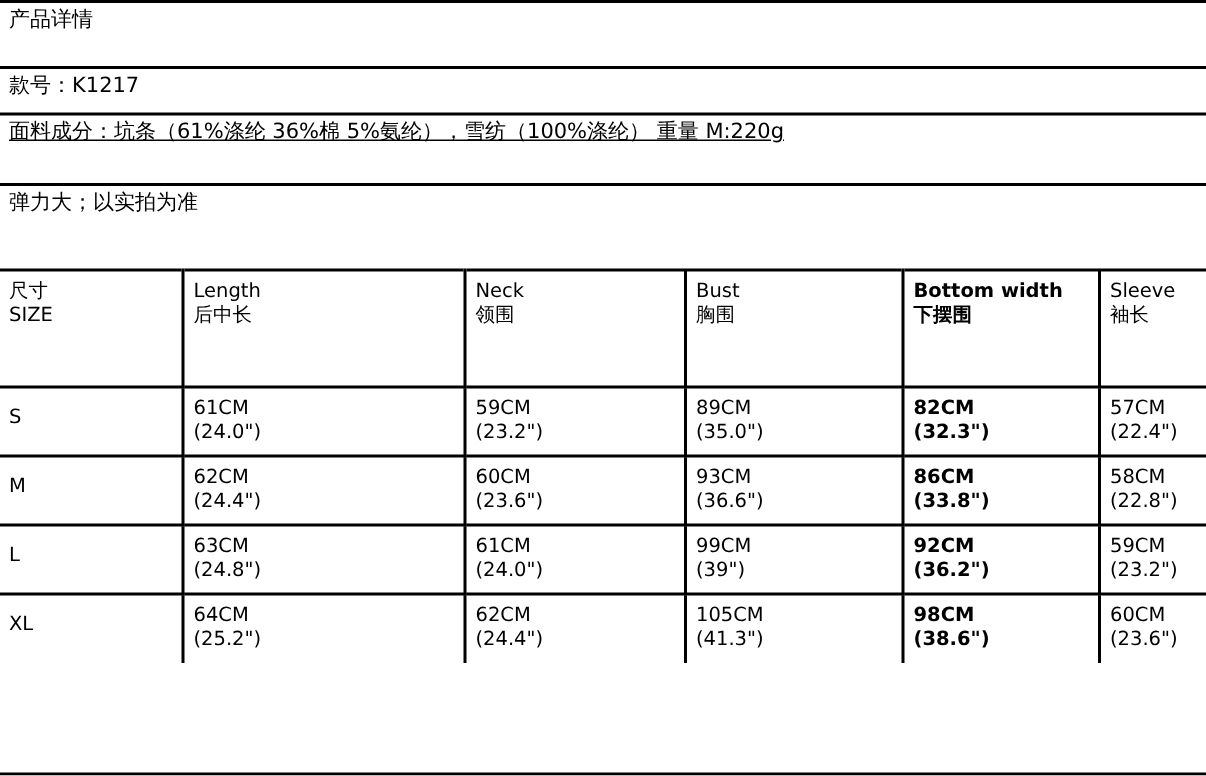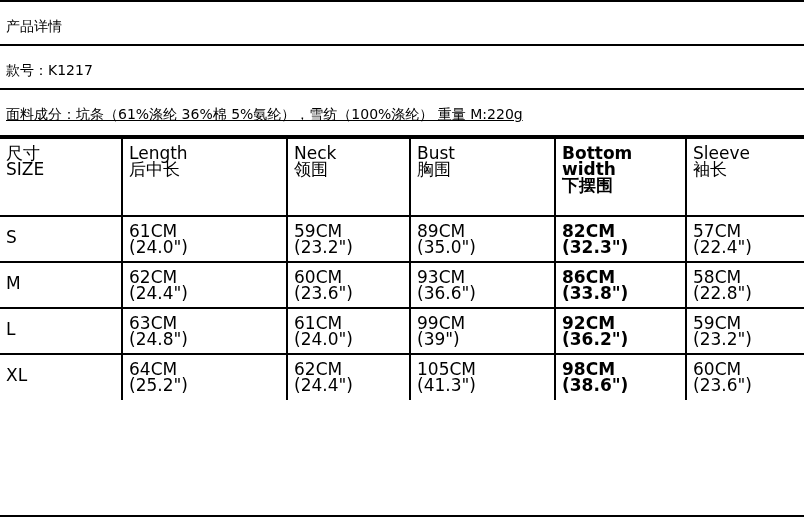--- a/index.html
+++ b/index.html
@@ -22,40 +22,40 @@
     border-top: 2px solid #000;
     border-bottom: 2px solid #000;
   }
   .info-block {
     border-bottom: 2px solid #000;
     box-sizing: border-box;
   }
   .info-line {
     font-size: 14px;
     line-height: 18px;
-    padding: 15px 6px 8px 6px;
+    padding: 2px 6px 8px 6px;
     white-space: nowrap;
   }
   .row-title { height: 44px; }
-  .row-model { height: 44px; }
+  .row-model { height: 31px; }
   .row-fabric { height: 47px; text-decoration: underline; }
   .row-notice { height: 41px; padding-top: 13px; }
   .row-elastic { height: 55px; border-bottom: none; }
 
   table.size-table {
     border-collapse: collapse;
     width: 804px;
     table-layout: fixed;
     border-top: 2px solid #000;
   }
   table.size-table td {
     border-right: 2px solid #000;
     border-bottom: 2px solid #000;
     vertical-align: top;
-    font-size: 17px;
+    font-size: 13px;
     line-height: 16px;
     padding: 6px 0 6px 6px;
     box-sizing: border-box;
   }
   table.size-table td:last-child {
     border-right: none;
     border-radius: 29px;
   }
   table.size-table tr:last-child td {
     border-bottom: none;
@@ -66,22 +66,22 @@
   .data-row td {
     height: 46px;
   }
   .cell-main { display: block; }
   .cell-sub { display: block; }
   .size-label {
     display: block;
     padding-top: 6px;
   }
   .col-size { width: 122px; }
-  .col-len { width: 165px; border-radius: 29px; }
-  .col-neck { width: 123px; }
+  .col-len { width: 188px; border-radius: 29px; }
+  .col-neck { width: 147px; }
   .col-bust { width: 145px; }
   .col-bottom { width: 131px; font-weight: bold; }
   .col-sleeve { width: 136px; }
 </style>
 </head>
 <body>
 
 <div class="page">
 
   <div class="info-block row-title">
@@ -90,20 +90,23 @@
 
   <div class="info-block row-model">
     <div class="info-line">款号：K1217</div>
   </div>
 
   <div class="info-block row-fabric">
     <div class="info-line">面料成分：坑条（61%涤纶 36%棉 5%氨纶），雪纺（100%涤纶） 重量 M:220g</div>
   </div>
 
 
+  <div class="info-block row-elastic">
+    <div class="info-line">弹力大；以实拍为准</div>
+  </div>
 
   <table class="size-table">
     <tbody>
       <tr class="head-row">
         <td class="col-size">
           <span class="cell-main">尺寸</span>
           <span class="cell-sub">SIZE</span>
         </td>
         <td class="col-len">
           <span class="cell-main">Length</span>

